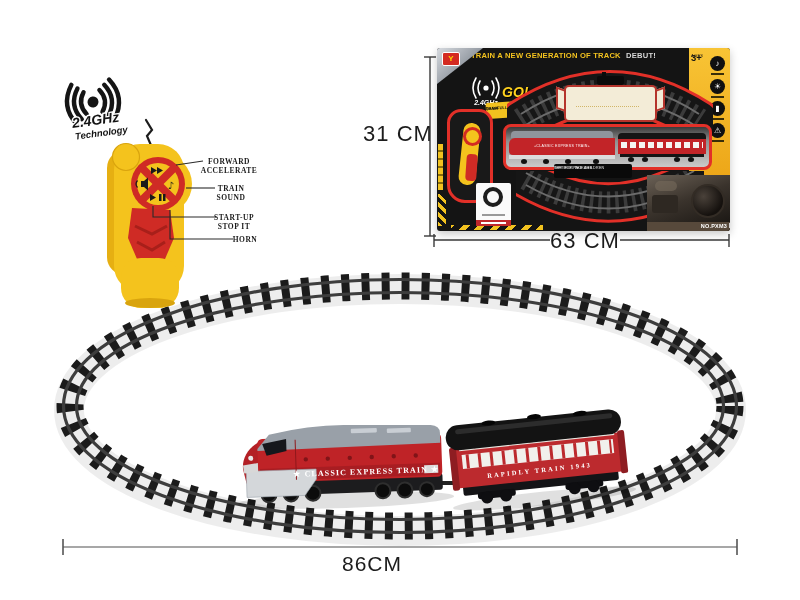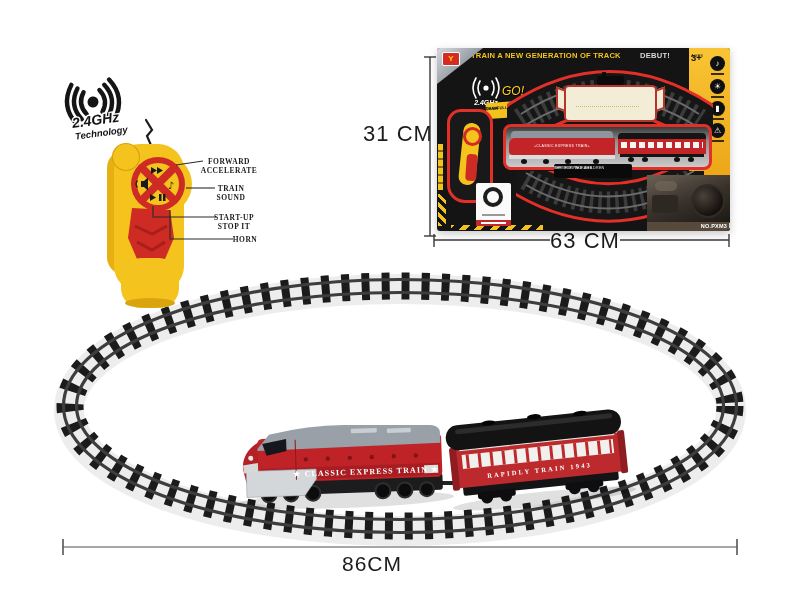--- a/index.html
+++ b/index.html
@@ -25,28 +25,28 @@
   #box *{position:absolute;box-sizing:border-box;}
   .yellow-col{right:0;top:0;width:41px;height:127px;background:linear-gradient(180deg,#f8c435,#eda719);}
   .age-wrap{left:2px;top:5px;width:18px;text-align:center;color:#141414;}
   .age-main{position:static;display:block;font-weight:bold;font-size:9.5px;line-height:9px;}
   .age-sub{position:static;display:block;font-size:4px;letter-spacing:.3px;}
   .ficon{left:21px;width:15px;height:15px;border-radius:50%;background:#101010;color:#fff;
          font-size:8px;line-height:15px;text-align:center;}
   .fcap{left:22px;width:13px;height:2px;background:#3a2e08;}
   .banner{left:34px;top:3px;width:216px;height:12px;color:#f2c21f;font-weight:bold;font-size:7.6px;
           letter-spacing:.2px;white-space:nowrap;}
-  .banner .debut{color:#d8d8d8;margin-left:17px;}
+  .banner .debut{color:#d8d8d8;margin-left:3px;}
   .corner-wedge{left:0;top:0;width:46px;height:36px;
       background:linear-gradient(135deg,#d7dbe0 0%,#959ba3 55%,#696f76 100%);
       clip-path:polygon(0 0,100% 0,0 100%);}
   .brand-logo{left:5px;top:4px;width:18px;height:14px;background:#d42b22;border:1px solid #fff;
       border-radius:2px;color:#ffd400;font-weight:bold;font-size:8px;line-height:12px;text-align:center;}
   .mini24{left:27px;top:26px;width:44px;height:34px;}
-  .go{left:65px;top:36px;color:#ffd21e;font-weight:normal;font-style:italic;font-size:12px;
+  .go{left:65px;top:36px;color:#ffd21e;font-weight:bold;font-style:italic;font-size:14px;
       text-shadow:1px 1px 0 #000;}
   .tag{left:49px;top:54px;width:35px;height:16px;background:#f2c21f;border-radius:2px;
       transform:rotate(-4deg);text-align:center;color:#111;font-weight:bold;font-size:4px;
       line-height:5px;padding-top:3px;}
   .tag span{position:static;display:block;}
   .sil{left:86px;top:46px;width:32px;height:22px;}
   .remote-window{left:10px;top:61px;width:46px;height:94px;border:3px solid #e23028;
       border-radius:14px 14px 18px 18px;background:#191919;overflow:hidden;}
   .mr-body{left:11px;top:11px;width:17px;height:62px;background:#f4c31d;border-radius:8px;transform:rotate(6deg);}
   .mr-pad{left:13px;top:15px;width:19px;height:19px;background:#d22b22;border-radius:50%;}

